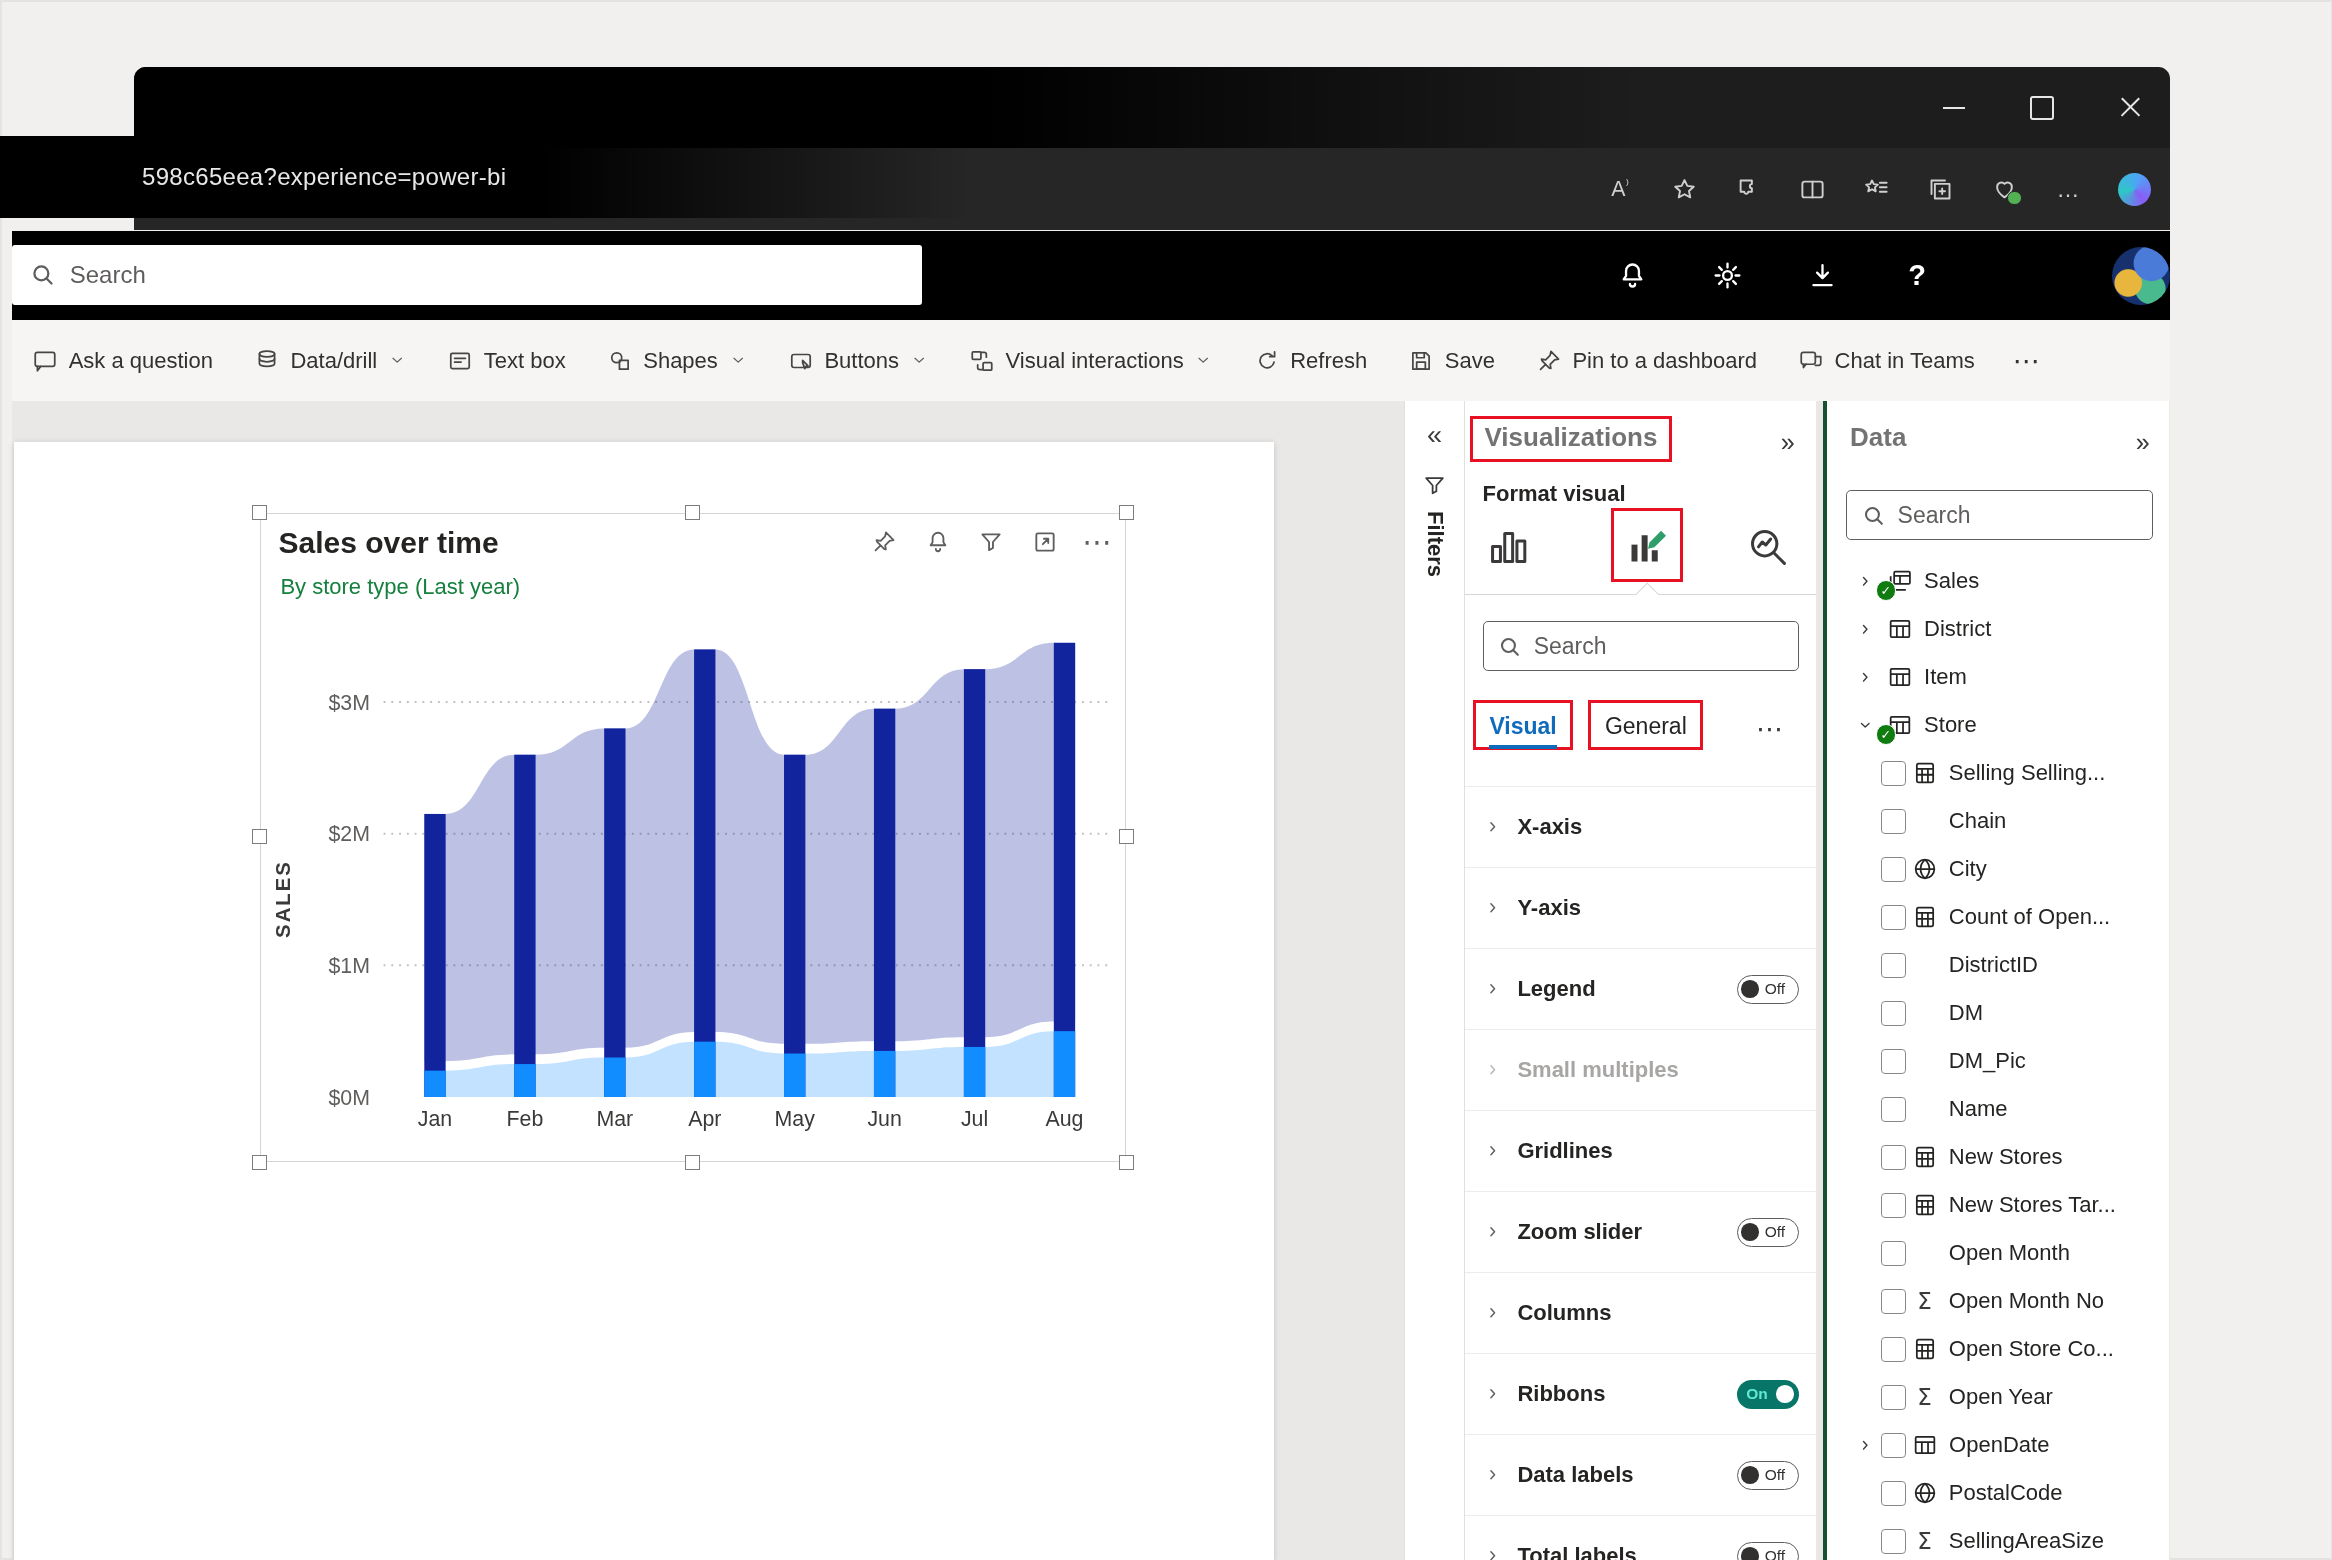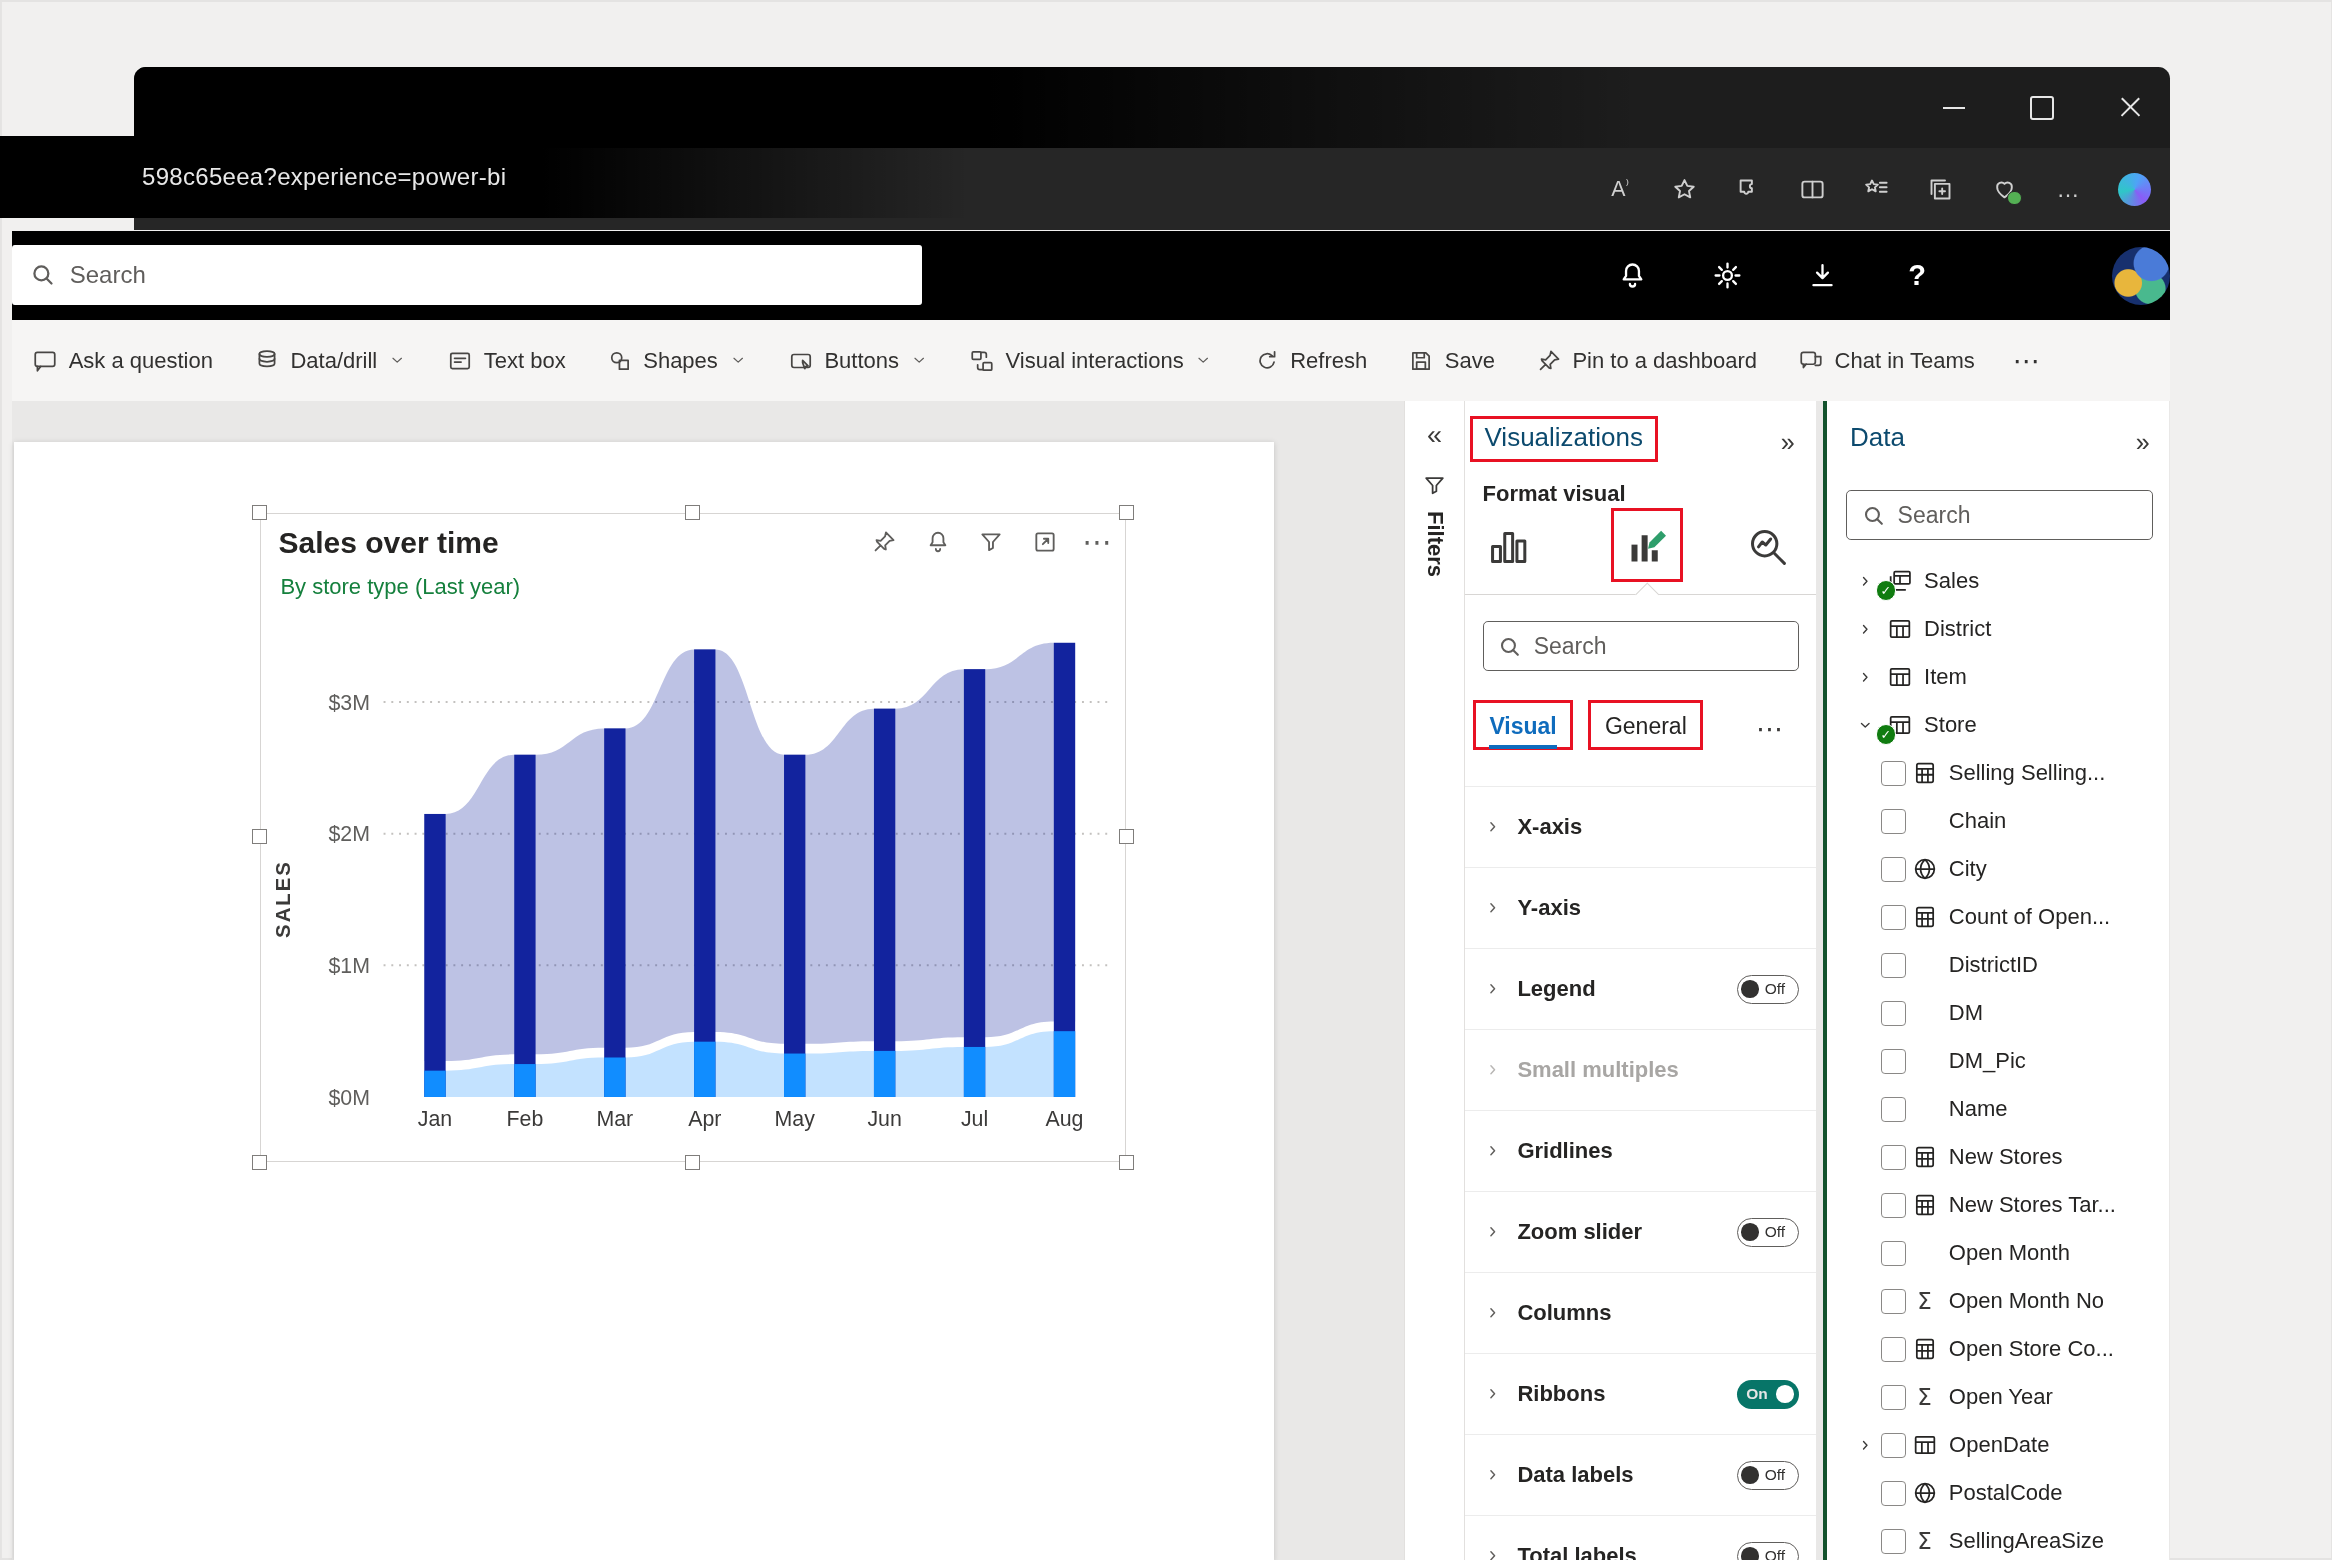--- a/index.html
+++ b/index.html
@@ -72,21 +72,21 @@
   .fstrip{left:1404px;top:401px;width:61px;height:1160px;background:#fff;border-left:1px solid #e2e0de;border-right:1px solid #e2e0de;box-sizing:border-box;
           display:flex;flex-direction:column;align-items:center;}
   .fstrip .chevl{margin-top:19.4px;font-size:27px;color:#3b3a39;}
   .fstrip svg{width:25px;height:25px;stroke:#3b3a39;fill:none;stroke-width:1.7;stroke-linejoin:round;margin-top:21.3px;}
   .fstrip .vtext{margin-top:13.6px;writing-mode:vertical-rl;font-size:22px;font-weight:bold;color:#252423;}
 
   
   .vizpane{left:1465px;top:401px;width:351px;height:1160px;background:#fff;overflow:hidden;}
   .panegap{left:1817px;top:401px;width:6.8px;height:1160px;background:#e9e8e7;}
   .datapane{left:1823px;top:401px;width:346px;height:1160px;background:#fff;overflow:hidden;border-left:4px solid #14532d;box-sizing:border-box;}
-  .pane-title{font-size:26px;font-weight:normal;color:#0c4a6e;text-align:center;}
+  .pane-title{font-size:26px;font-weight:bold;color:#737373;text-align:center;}
   .collapse-g{position:absolute;font-size:25px;color:#3b3a39;}
   .redbox{border:3.9px solid var(--annot,#e81123);}
 
   .vp-titlebox{position:absolute;left:4.9px;top:14.6px;padding:3.9px 11.6px 5.8px 11.6px;}
   .vp-sub{position:absolute;left:17.5px;top:80px;font-size:22px;font-weight:bold;color:#252423;}
   .vp-icon{position:absolute;top:123px;width:45px;height:45px;color:#3b3a39;}
   .vp-icon svg{width:45px;height:45px;}
   .vp-redicon{position:absolute;left:146px;top:107px;width:72px;height:74px;box-sizing:border-box;}
   .vp-divider{position:absolute;left:0;top:193px;width:351px;height:1px;background:#d8d6d4;}
   .vp-caret{position:absolute;left:174px;top:185px;width:15.5px;height:15.5px;background:#fff;border-left:1px solid #d8d6d4;border-top:1px solid #d8d6d4;transform:rotate(45deg);}
@@ -104,21 +104,21 @@
   .vsection .chev svg{width:17.5px;height:17.5px;stroke:#605e5c;fill:none;stroke-width:2;stroke-linecap:round;stroke-linejoin:round;}
   .vsection .slabel{margin-left:15.5px;font-size:22px;font-weight:bold;color:#252423;flex:1;white-space:nowrap;}
   .vsection.disabled .slabel{color:#a8a6a4;}
   .vsection.disabled .chev svg{stroke:#b8b6b4;}
   .toggle{width:62px;height:29px;border-radius:15.5px;margin-right:17.5px;display:flex;align-items:center;box-sizing:border-box;flex:none;}
   .toggle.off{background:#fff;border:1.9px solid #605e5c;}
   .toggle.off .dot{width:17.5px;height:17.5px;border-radius:50%;background:#323130;margin-left:3.9px;}
   .toggle.off .tlabel{margin-left:5.8px;font-size:15.5px;color:#323130;}
   .toggle.on{background:var(--toggleon,#077568);flex-direction:row-reverse;justify-content:space-between;}
   .toggle.on .dot{width:17.5px;height:17.5px;border-radius:50%;background:#fff;margin-right:4.9px;}
-  .toggle.on .tlabel{margin-left:9.7px;font-size:15.5px;color:#e5e5e5;font-weight:bold;}
+  .toggle.on .tlabel{margin-left:9.7px;font-size:15.5px;color:#5eead4;font-weight:bold;}
 
   
   .dp-title{position:absolute;left:23px;top:21.3px;}
   #data-tree{position:absolute;left:0;top:156px;width:346px;}
   .trow{height:48px;display:flex;align-items:center;white-space:nowrap;}
   .trow .chevslot{width:33px;flex:none;display:flex;justify-content:center;}
   .trow .chevslot svg{width:16.5px;height:16.5px;stroke:#3b3a39;fill:none;stroke-width:2;stroke-linecap:round;stroke-linejoin:round;}
   .trow.tablerow{padding-left:21.3px;}
   .trow .iconslot{width:37px;flex:none;display:flex;justify-content:center;position:relative;}
   .trow .iconslot svg{width:28px;height:28px;stroke:#252423;fill:none;stroke-width:1.5;stroke-linejoin:round;}

